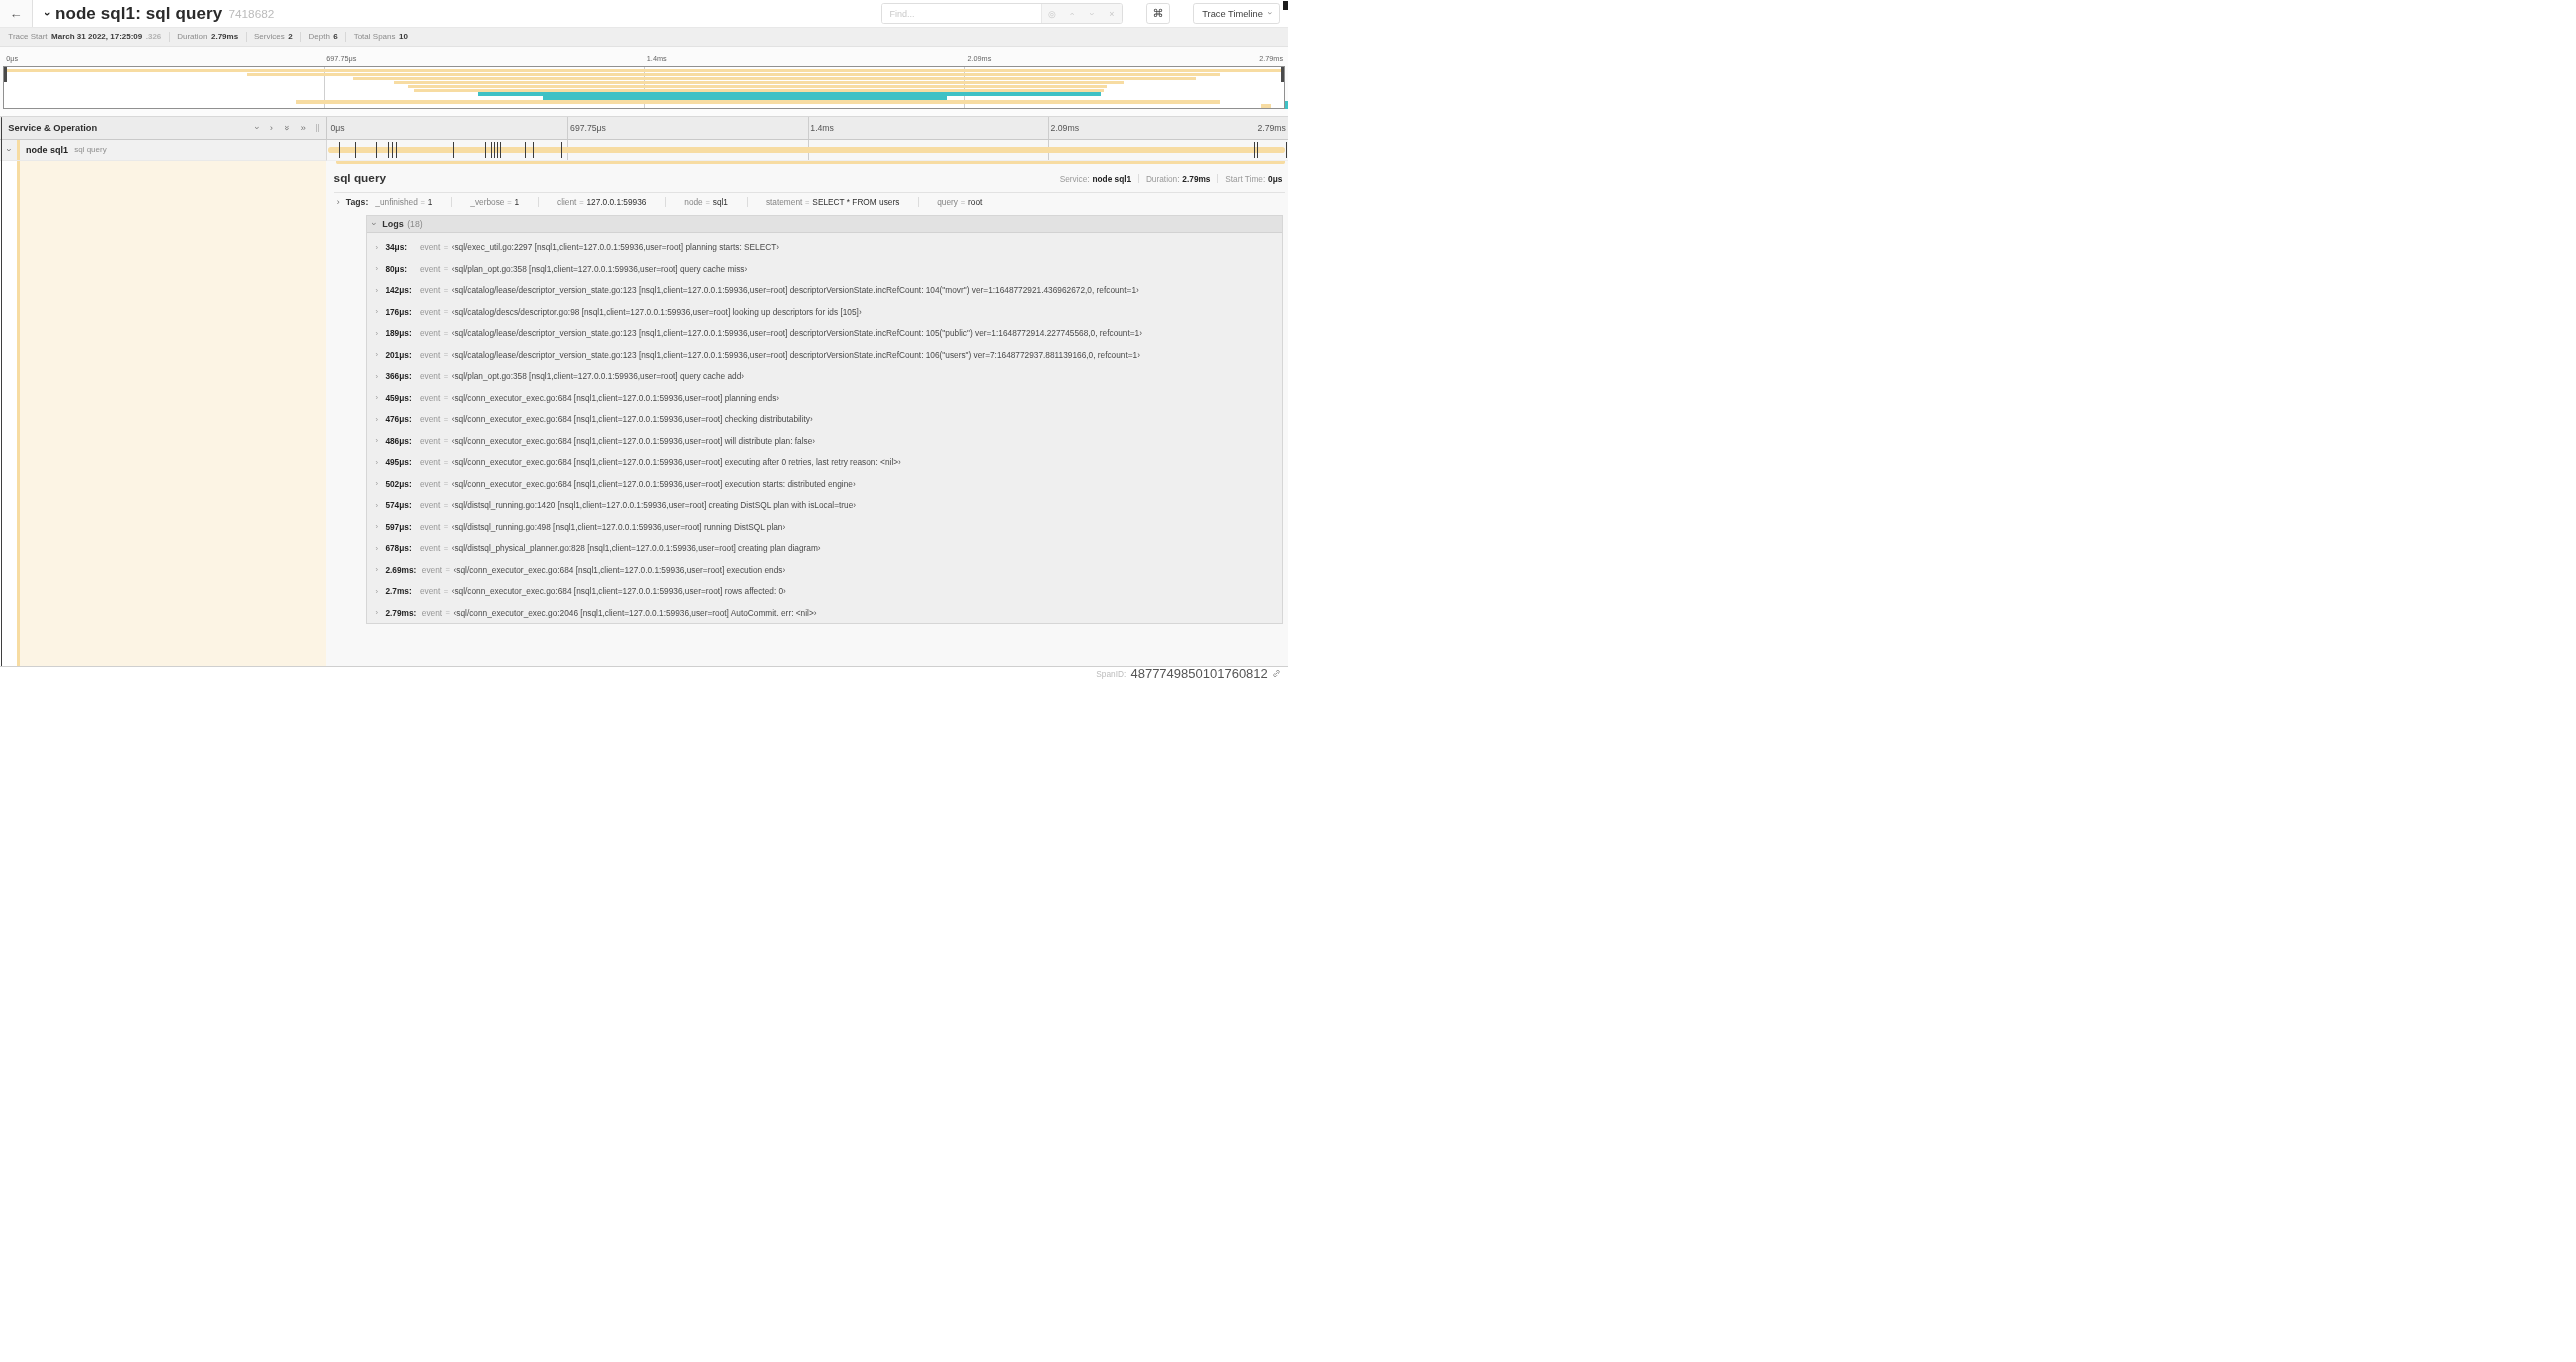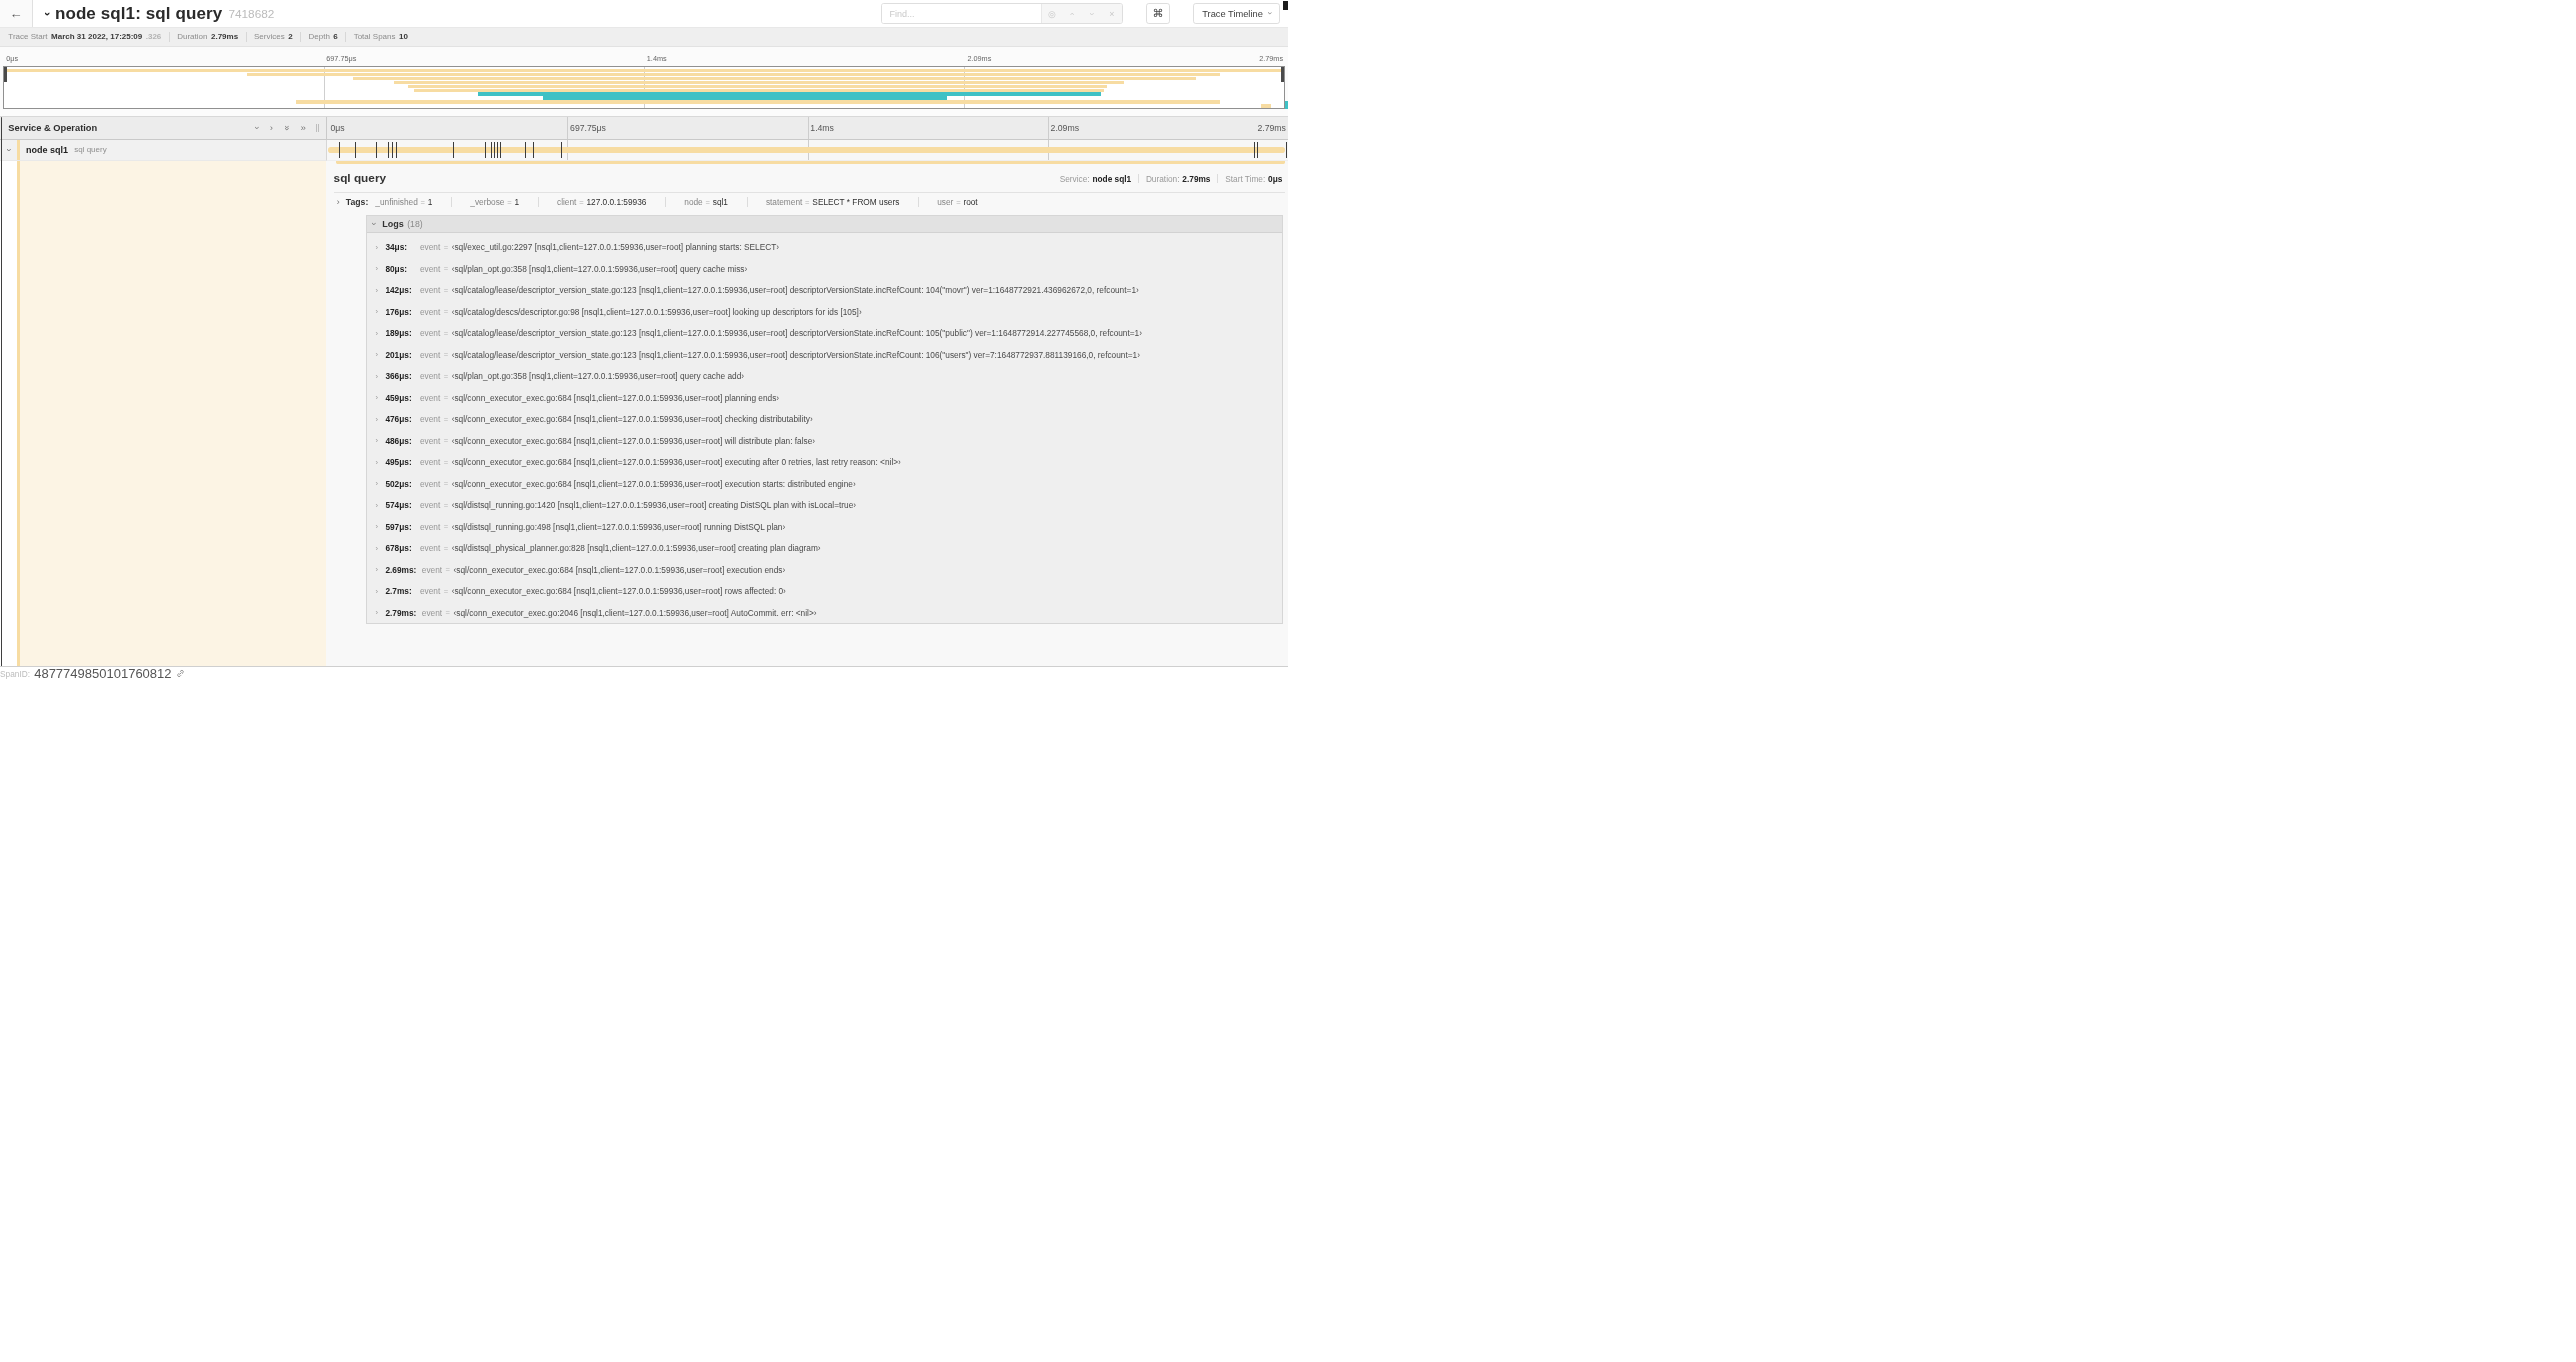--- a/index.html
+++ b/index.html
@@ -97,21 +97,21 @@
   .logs-rows { padding-top:3.5px; }
   .log-row { height:21.5px; display:flex; align-items:center; padding-left:9px; cursor:pointer; white-space:nowrap; overflow:hidden; }
   .log-chev { color:#999; font-size:7.6px; width:7px; }
   .log-time { font-size:8.3px; font-weight:bold; color:#1f1f1f; margin-left:2.8px; min-width:29px; }
   .log-key { font-size:8.3px; color:#959595; margin-left:5.5px; }
   .log-eq { font-size:7.6px; color:#b5b5b5; margin:0 3.5px; }
   .log-val { font-size:8.3px; color:#4a4a4a; }
   .logs-footnote { font-size:7.3px; color:#a8a8a8; padding:6.2px 0 7.6px 9px; }
 
   
-  .footer { position:absolute; bottom:0; left:0; right:0; height:15.2px; background:#fff; border-top:0.7px solid #cfcfcf; display:flex; align-items:center; padding-right:7px; gap:4.2px; }
+  .footer { position:absolute; bottom:0; left:0; right:0; height:15.2px; background:#fff; border-top:0.7px solid #cfcfcf; display:flex; align-items:center; justify-content:flex-end; padding-right:7px; gap:4.2px; }
   .spanid-label { font-size:8.3px; color:#bcbcbc; }
   .spanid-value { font-size:13px; color:#555; }
   .link-icon { color:#888; font-size:8.3px; cursor:pointer; display:flex; }
 
   
   .left-scrollbar { position:absolute; left:0.7px; top:117px; bottom:5.5px; width:1.7px; background:#3f3f3f; border-radius:1.4px; }
   .right-teal { position:absolute; right:0; top:101px; width:2.8px; height:7.6px; }
 </style>
 </head>
 <body>
@@ -282,21 +282,21 @@
           <span><span class="tag-key">_unfinished</span><span class="tag-eq">=</span><span class="tag-val">1</span></span>
           <span class="tag-sep"></span>
           <span><span class="tag-key">_verbose</span><span class="tag-eq">=</span><span class="tag-val">1</span></span>
           <span class="tag-sep"></span>
           <span><span class="tag-key">client</span><span class="tag-eq">=</span><span class="tag-val">127.0.0.1:59936</span></span>
           <span class="tag-sep"></span>
           <span><span class="tag-key">node</span><span class="tag-eq">=</span><span class="tag-val">sql1</span></span>
           <span class="tag-sep"></span>
           <span><span class="tag-key">statement</span><span class="tag-eq">=</span><span class="tag-val">SELECT * FROM users</span></span>
           <span class="tag-sep"></span>
-          <span><span class="tag-key">user</span><span class="tag-eq">=</span><span class="tag-val">root</span></span>
+          <span><span class="tag-key">query</span><span class="tag-eq">=</span><span class="tag-val">root</span></span>
         </div>
     </div>
     <div class="logs-block">
       <div class="logs-header">
         <span class="chev-r rot90">›</span>
         <span class="logs-label">Logs</span>
         <span class="logs-count">(18)</span>
       </div>
       <div class="logs-rows">
           <div class="log-row">

